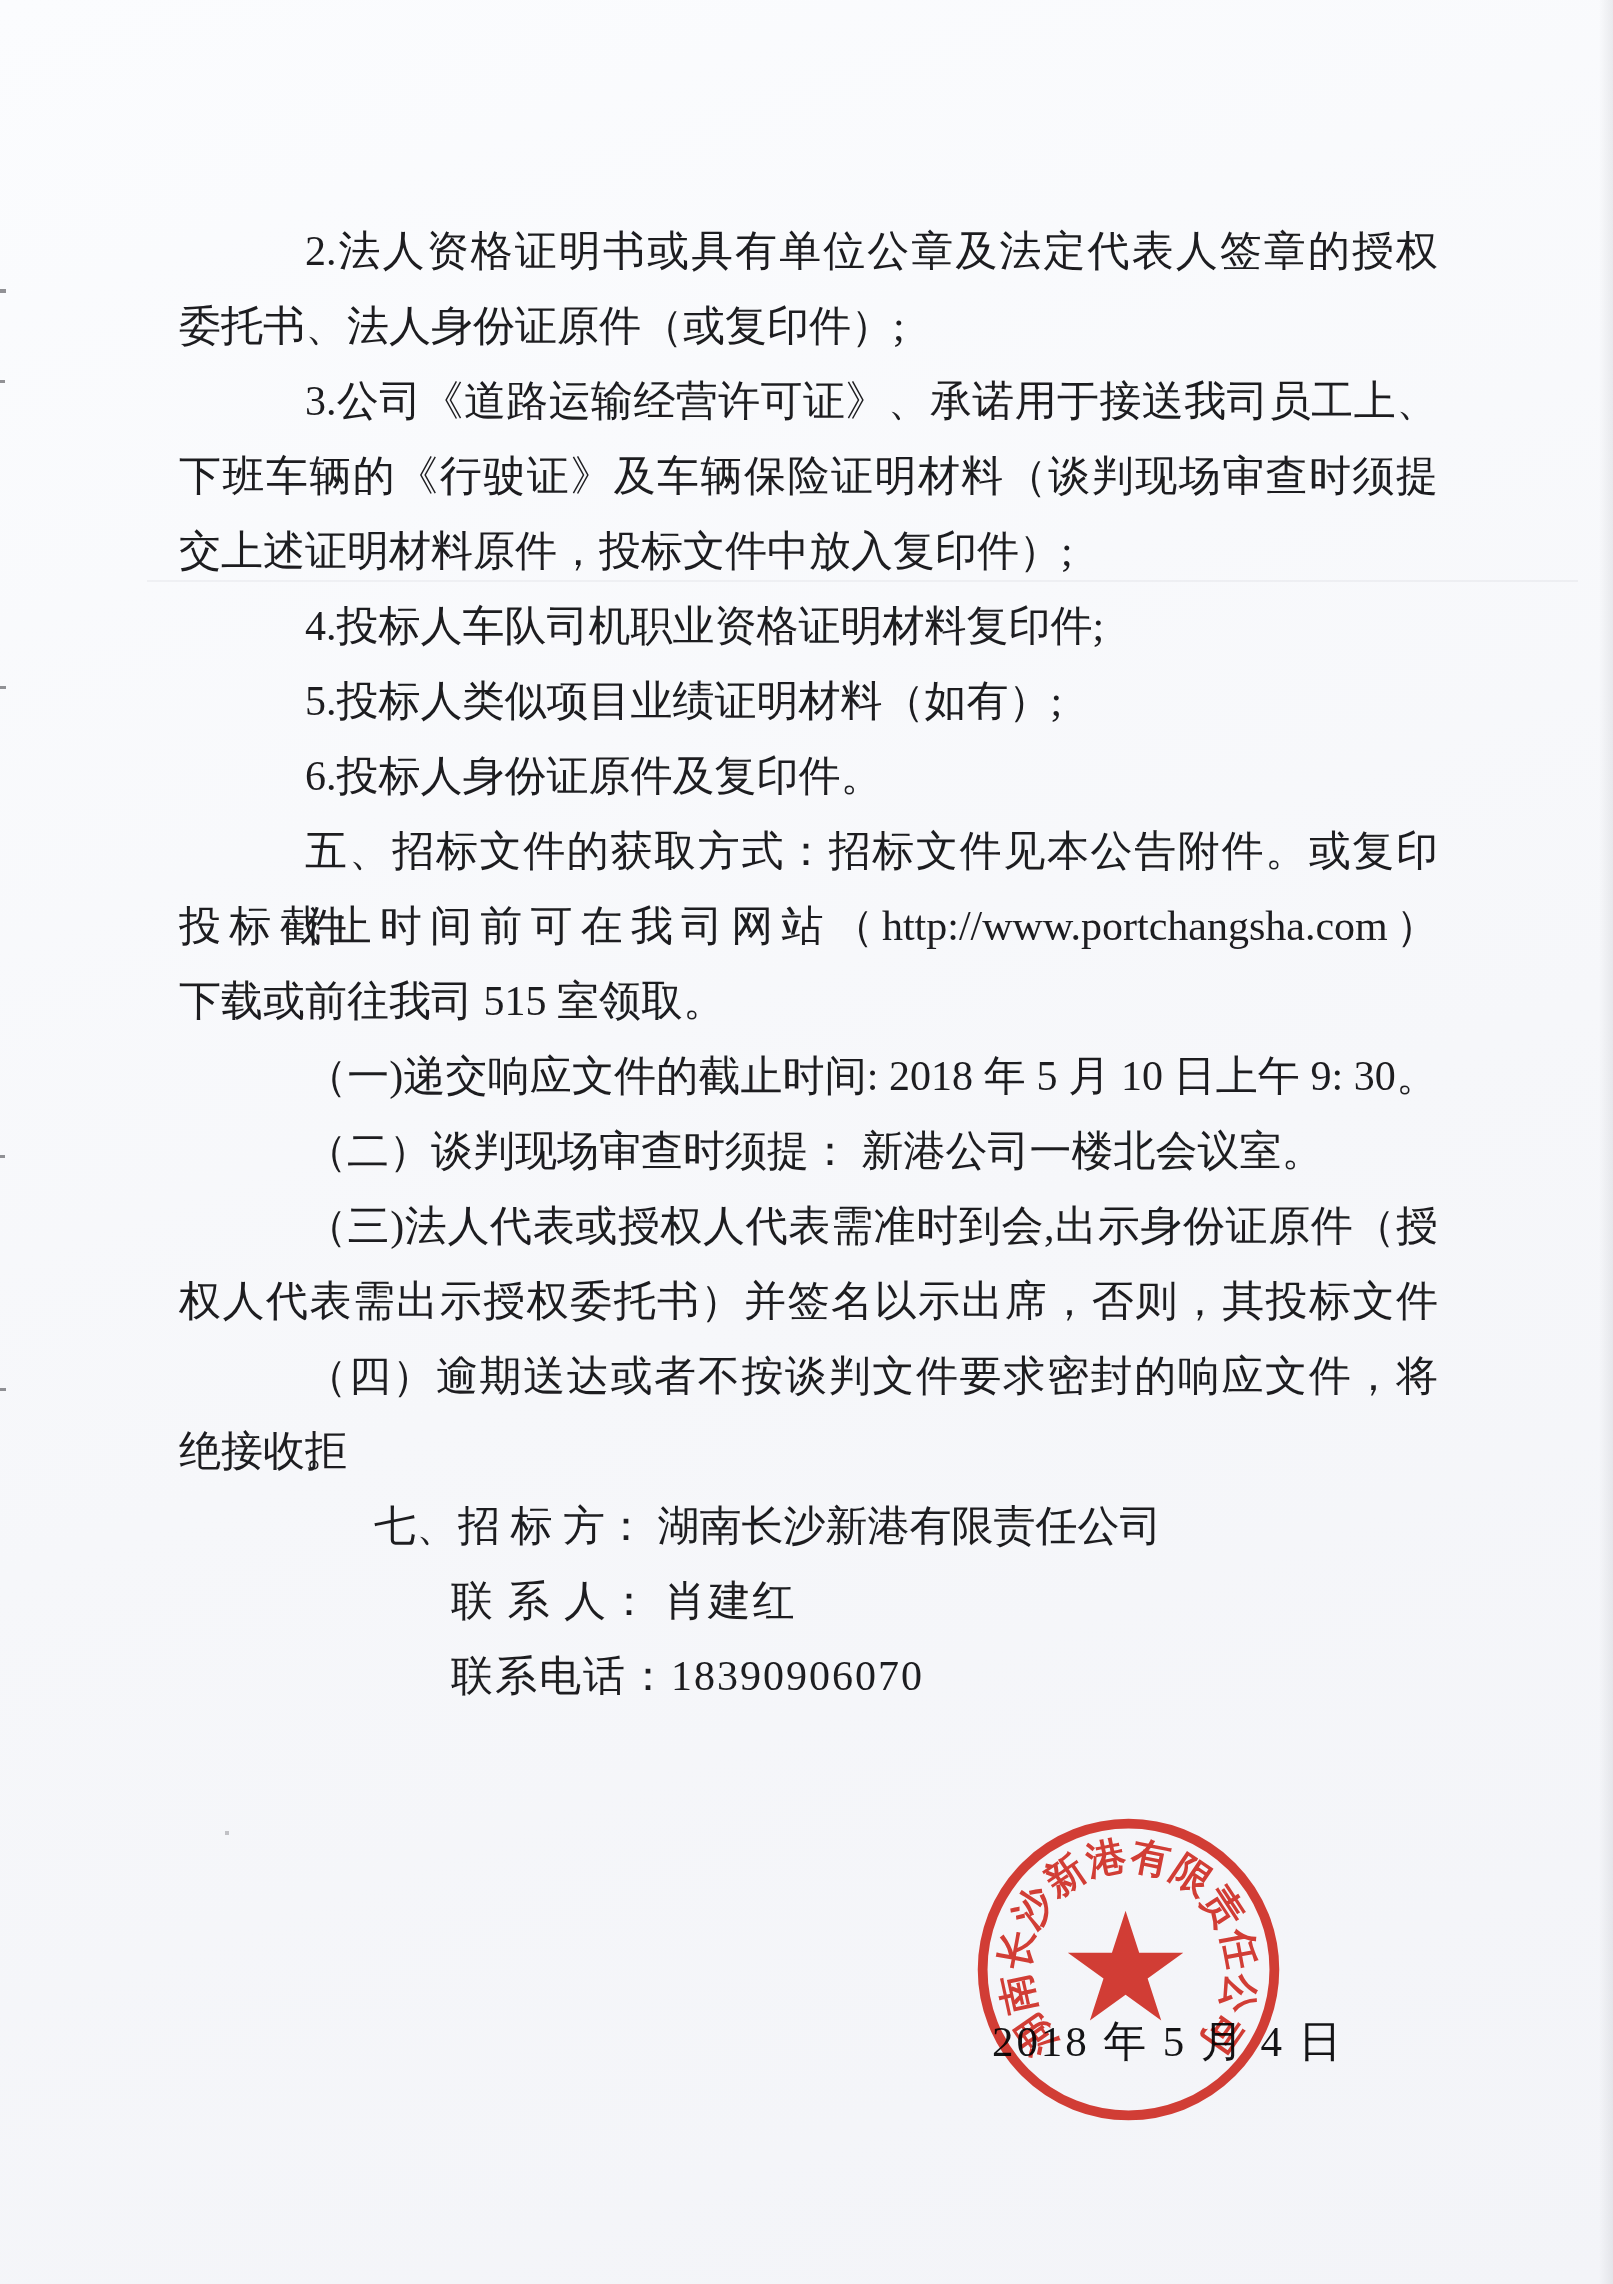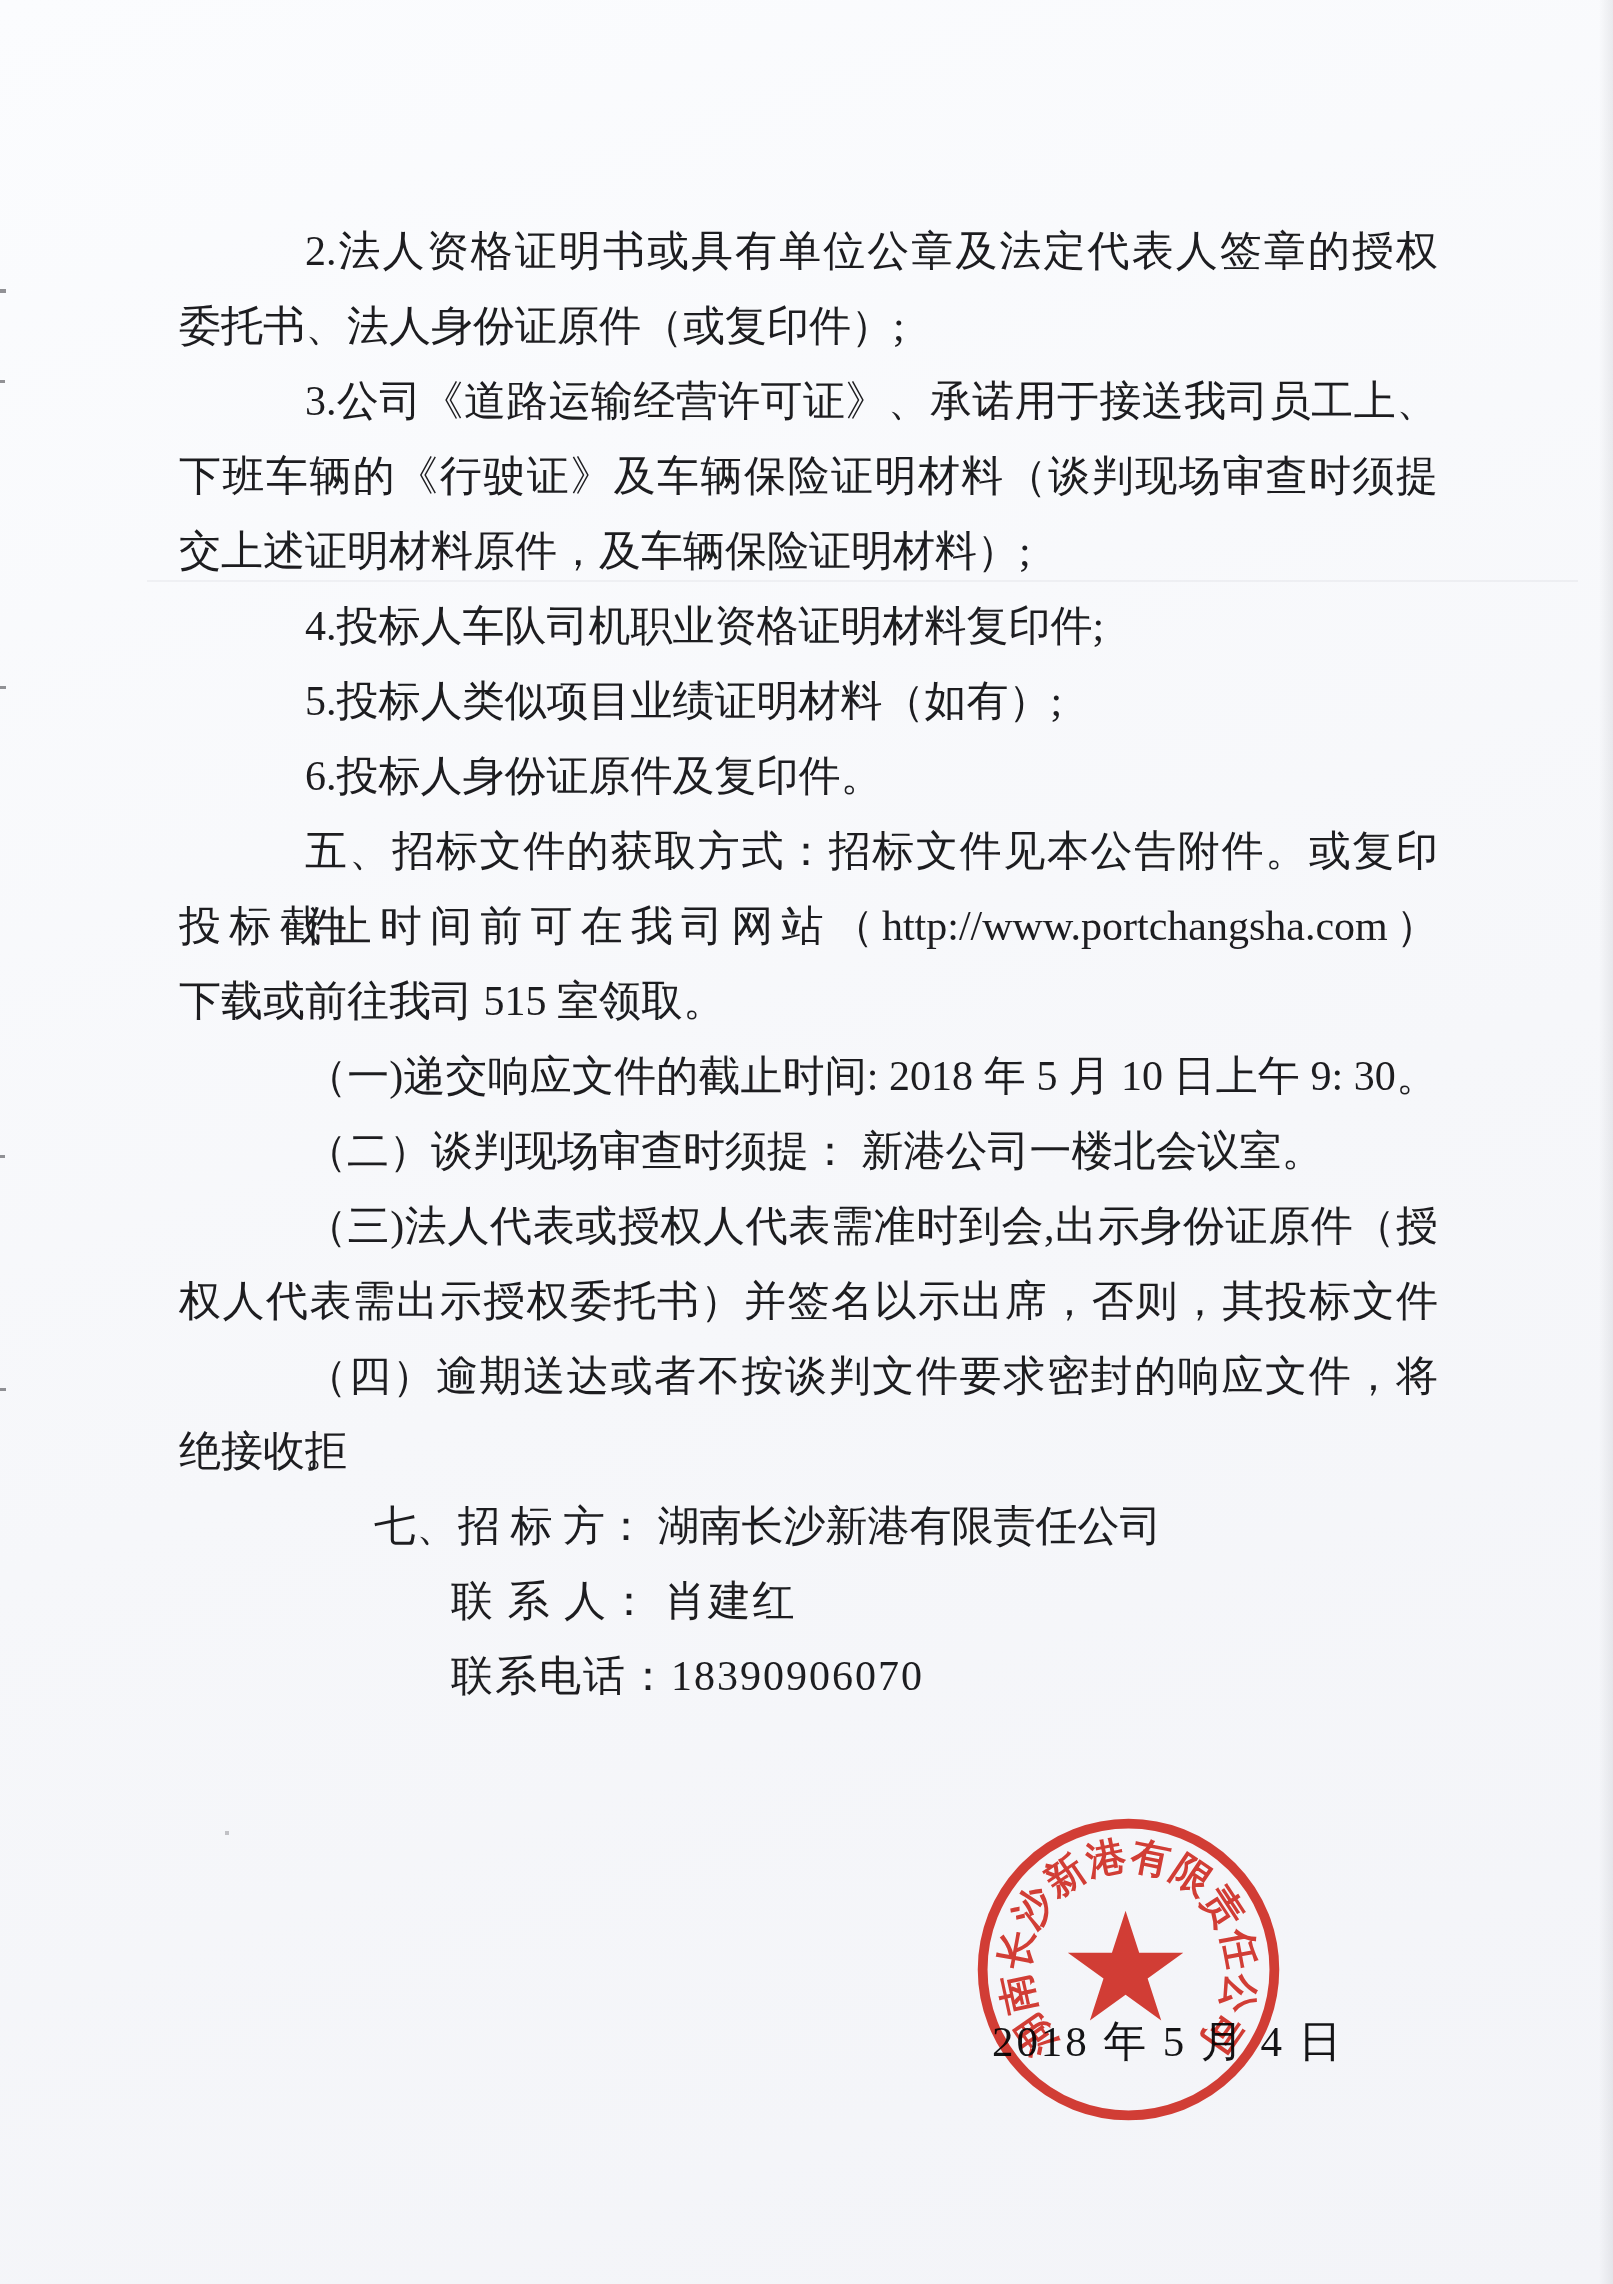--- a/index.html
+++ b/index.html
@@ -44,21 +44,21 @@
   <div class="speck sp3"></div>
   <div class="speck sp4"></div>
   <div class="speck sp5"></div>
   <div class="speck sp6"></div>
 
   <div class="doc">
     <div class="l ind just">2.法人资格证明书或具有单位公章及法定代表人签章的授权</div>
     <div class="l">委托书、法人身份证原件（或复印件）;</div>
     <div class="l ind just">3.公司《道路运输经营许可证》、承诺用于接送我司员工上、</div>
     <div class="l just">下班车辆的《行驶证》及车辆保险证明材料（谈判现场审查时须提</div>
-    <div class="l">交上述证明材料原件，及车辆保险证明材料）;</div>
+    <div class="l">交上述证明材料原件，投标文件中放入复印件）;</div>
     <div class="l ind">4.投标人车队司机职业资格证明材料复印件;</div>
     <div class="l ind">5.投标人类似项目业绩证明材料（如有）;</div>
     <div class="l ind">6.投标人身份证原件及复印件。</div>
     <div class="l ind just">五、招标文件的获取方式：招标文件见本公告附件。或复印件</div>
     <div class="l just">投标截止时间前可在我司网站（http://www.portchangsha.com）</div>
     <div class="l">下载或前往我司 515 室领取。</div>
     <div class="l ind just">（一)递交响应文件的截止时间: 2018 年 5 月 10 日上午 9: 30。</div>
     <div class="l ind">（二）谈判现场审查时须提： 新港公司一楼北会议室。</div>
     <div class="l ind just">（三)法人代表或授权人代表需准时到会,出示身份证原件（授</div>
     <div class="l just">权人代表需出示授权委托书）并签名以示出席，否则，其投标文件</div>

